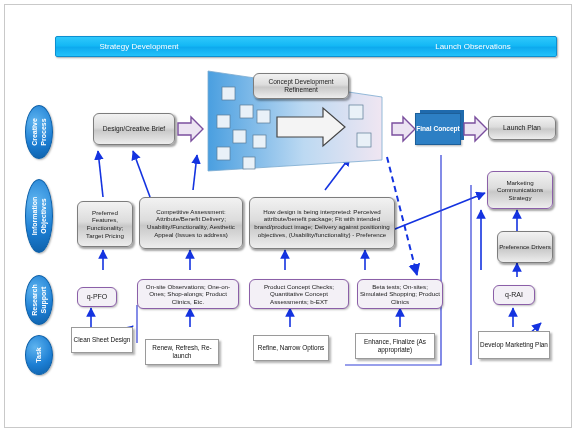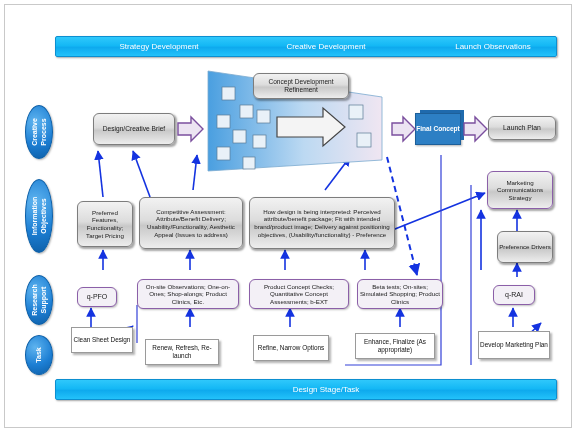--- a/index.html
+++ b/index.html
@@ -1,21 +1,21 @@
 <!DOCTYPE html>
 <html><head>
 <meta charset="utf-8">
 <style>
   html,body{margin:0;padding:0;background:#fff;}
   body{width:576px;height:432px;font-family:"Liberation Sans",sans-serif;overflow:hidden;}
   #canvas{position:absolute;left:4px;top:4px;width:566px;height:422px;background:#fff;border:1px solid #c9c9c9;}
   .banner{position:absolute;height:19px;border:1px solid #0c8fd0;border-radius:2px;
     background:linear-gradient(to bottom,#2fc8fb 0%,#14b8f5 45%,#0eaaee 55%,#23c2fa 100%);
     box-shadow:1px 1px 2px rgba(0,0,0,.35);}
-  .banner .seg{position:absolute;top:0;height:19px;line-height:19px;color:#fff;font-size:8px;text-align:center;padding-left:20px;}
+  .banner .seg{position:absolute;top:0;height:19px;line-height:19px;color:#fff;font-size:8px;text-align:center;}
   .ell{position:absolute;width:26px;border-radius:50%/50%;
     background:radial-gradient(circle at 35% 30%,#5fb4ef 0%,#1d7fd4 55%,#0d5fa8 100%);
     border:1px solid #0b5ea6;box-shadow:1px 1px 2px rgba(0,0,0,.3);}
   .ell span{position:absolute;left:50%;top:50%;transform:translate(-50%,-50%) rotate(-90deg);
     white-space:nowrap;color:#fff;font-size:7px;font-weight:bold;text-align:center;line-height:8.5px;}
   .gbox{position:absolute;border:1px solid #7d7d7d;border-radius:6px;
     background:linear-gradient(to bottom,#f2f2f2 0%,#dcdcdc 45%,#c8c8c8 55%,#ededed 100%);
     box-shadow:1.5px 1.5px 2px rgba(0,0,0,.35);
     display:flex;align-items:center;justify-content:center;text-align:center;
     font-size:6.2px;color:#1a1a1a;line-height:7.6px;padding:1px;box-sizing:border-box;}
@@ -32,21 +32,20 @@
     text-align:center;line-height:8px;box-shadow:4px -4px 0 -1px #1f6aad, 1px 1px 2px rgba(0,0,0,.3);}
   svg.layer{position:absolute;left:0;top:0;width:566px;height:422px;pointer-events:none;}
 </style>
 </head>
 <body>
 
 <div id="canvas">
 
   <div class="banner" style="left:50px;top:31px;width:500px;">
     <div class="seg" style="left:0;width:166px;">Strategy Development</div>
-    <div class="seg" style="left:167px;width:166px;">Creative Development</div>
     <div class="seg" style="left:334px;width:166px;">Launch Observations</div>
   </div>
 
   <div class="ell" style="left:20px;top:100px;height:52px;">
     <span>Creative<br>Process</span>
   </div>
   <div class="ell" style="left:20px;top:174px;height:72px;">
     <span>Information<br>Objectives</span>
   </div>
   <div class="ell" style="left:20px;top:270px;height:48px;">
@@ -153,17 +152,14 @@
   <div class="pbox" style="left:244px;top:274px;width:100px;height:30px;">Product Concept Checks; Quantitative Concept Assessments; b-EXT</div>
   <div class="pbox" style="left:352px;top:274px;width:86px;height:30px;">Beta tests; On-sites; Simulated Shopping; Product Clinics</div>
   <div class="pbox" style="left:488px;top:280px;width:42px;height:20px;font-size:7px;">q-RAI</div>
 
   <div class="wbox" style="left:66px;top:322px;width:62px;height:26px;">Clean Sheet Design</div>
   <div class="wbox" style="left:140px;top:334px;width:74px;height:26px;">Renew, Refresh, Re-launch</div>
   <div class="wbox" style="left:248px;top:330px;width:76px;height:26px;">Refine, Narrow Options</div>
   <div class="wbox" style="left:350px;top:328px;width:80px;height:26px;">Enhance, Finalize (As appropriate)</div>
   <div class="wbox" style="left:473px;top:326px;width:72px;height:28px;">Develop Marketing Plan</div>
 
-  <div class="banner" style="left:50px;top:374px;width:500px;">
-    <div class="seg" style="left:0;width:500px;">Design Stage/Task</div>
-  </div>
 
 </div>
 
 </body></html>

